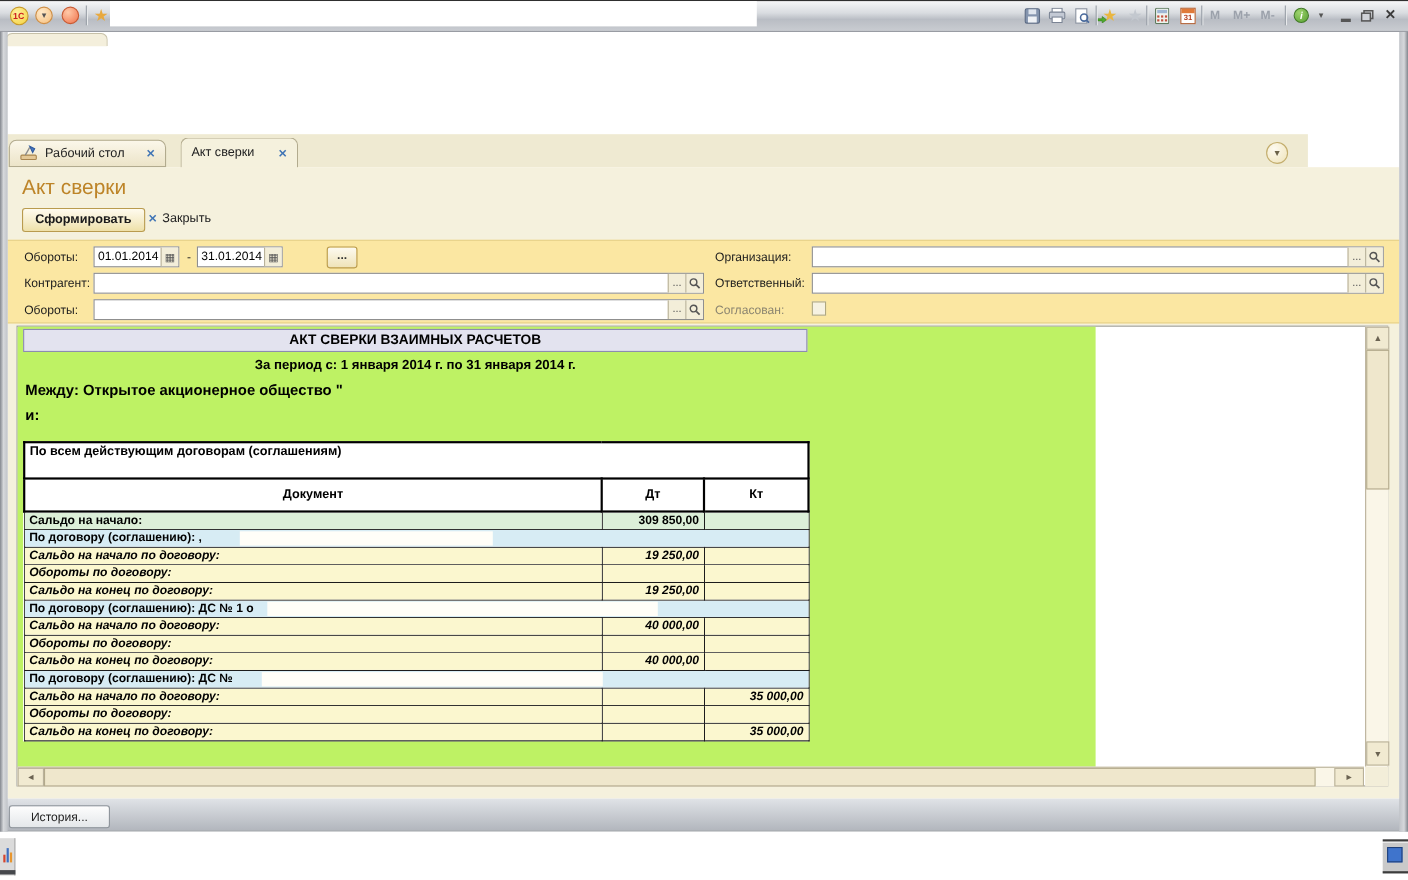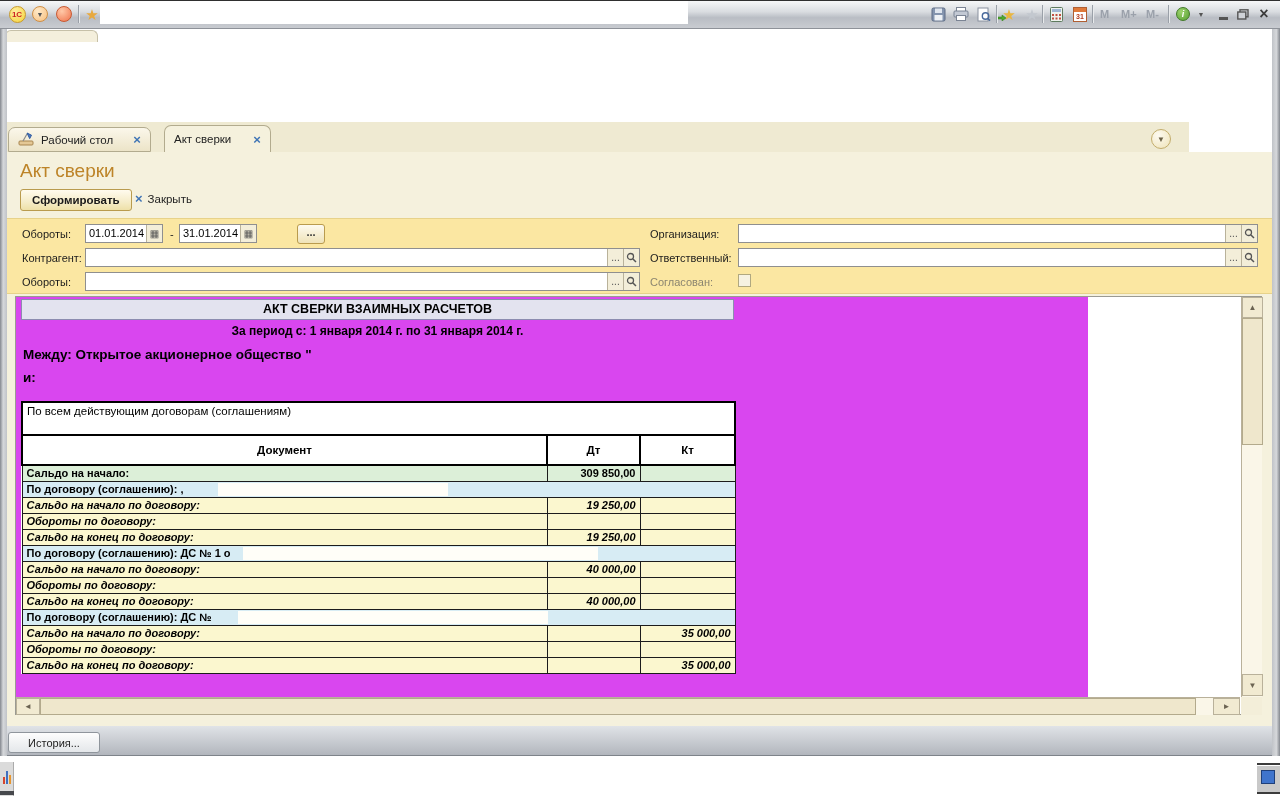--- a/index.html
+++ b/index.html
@@ -54,28 +54,28 @@
   .flabel { position:absolute; font-size:11px; color:#1c1c1c; }
   .flabel-dim { color:#8b8570; }
   .field { position:absolute; height:19px; background:#fff; border:1px solid #8f8f8f; display:flex; align-items:stretch; font-size:11px; }
   .field .txt { flex:1; padding:2px 3px; color:#000; white-space:nowrap; overflow:hidden; }
   .field .fbtn { width:16px; display:flex; align-items:center; justify-content:center; background:#f3eed9; border-left:1px solid #b9b29a; color:#555; font-size:10px; }
   .dots-btn { position:absolute; width:28px; height:20px; background:linear-gradient(180deg,#fdfaf0,#efe3b8); border:1px solid #b99b4e; border-radius:3px; text-align:center; font-size:11px; font-weight:bold; color:#333; line-height:14px; }
   .chk { position:absolute; width:13px; height:13px; background:#f6f2e2; border:1px solid #b0a880; }
 
   
   .report-wrap { position:absolute; left:8px; top:144px; width:1247px; height:419px; border:1px solid #9a9a92; background:#fff; }
-  .sheet-clip { position:absolute; left:0; top:0; width:1072px; height:400px; overflow:hidden; background:#d946ef; }
+  .sheet-clip { position:absolute; left:0; top:0; width:980px; height:400px; overflow:hidden; background:#bef264; }
   .rpt-title { position:absolute; left:5px; top:2px; width:713px; height:21px; background:#e3e3ef; border:1px solid #8c8cb0; font-size:12.5px; font-weight:bold; text-align:center; line-height:19px; color:#000; }
   .rpt-period { position:absolute; left:5px; top:27px; width:713px; text-align:center; font-size:12px; font-weight:bold; color:#000; }
   .rpt-between { position:absolute; left:7px; top:50px; font-size:13.5px; font-weight:bold; color:#000; }
   .rpt-and { position:absolute; left:7px; top:73px; font-size:13.5px; font-weight:bold; color:#000; }
   table.sheet { position:absolute; left:5px; top:104px; border-collapse:collapse; table-layout:fixed; background:#fff; }
   table.sheet td { border:1px solid #1c1c1c; font-size:11px; overflow:hidden; white-space:nowrap; }
-  tr.sec td { height:33px; vertical-align:top; padding:2px 4px; font-size:11.5px; font-weight:normal; border:2px solid #000; }
+  tr.sec td { height:33px; vertical-align:top; padding:2px 4px; font-size:11.5px; font-weight:bold; border:2px solid #000; }
   tr.hdr td { height:30px; text-align:center; vertical-align:middle; font-weight:bold; font-size:11.5px; border-bottom:2px solid #000; border-left:2px solid #000; border-right:2px solid #000; }
   tr.hdr td + td { border-left:1px solid #1c1c1c; }
   tr.hdr td:last-child { border-right:2px solid #000; }
   .datarow td { height:16px; padding:0 4px; font-weight:bold; position:relative; }
   .r-green td { background:#dcefd8; }
   .r-yellow td { background:#fbf7cf; font-style:italic; }
   .r-blue td { background:#d7ecf4; font-style:normal; }
   .c-num { text-align:right; }
   .redact { position:absolute; top:1px; bottom:1px; background:#fffef8; }
 

